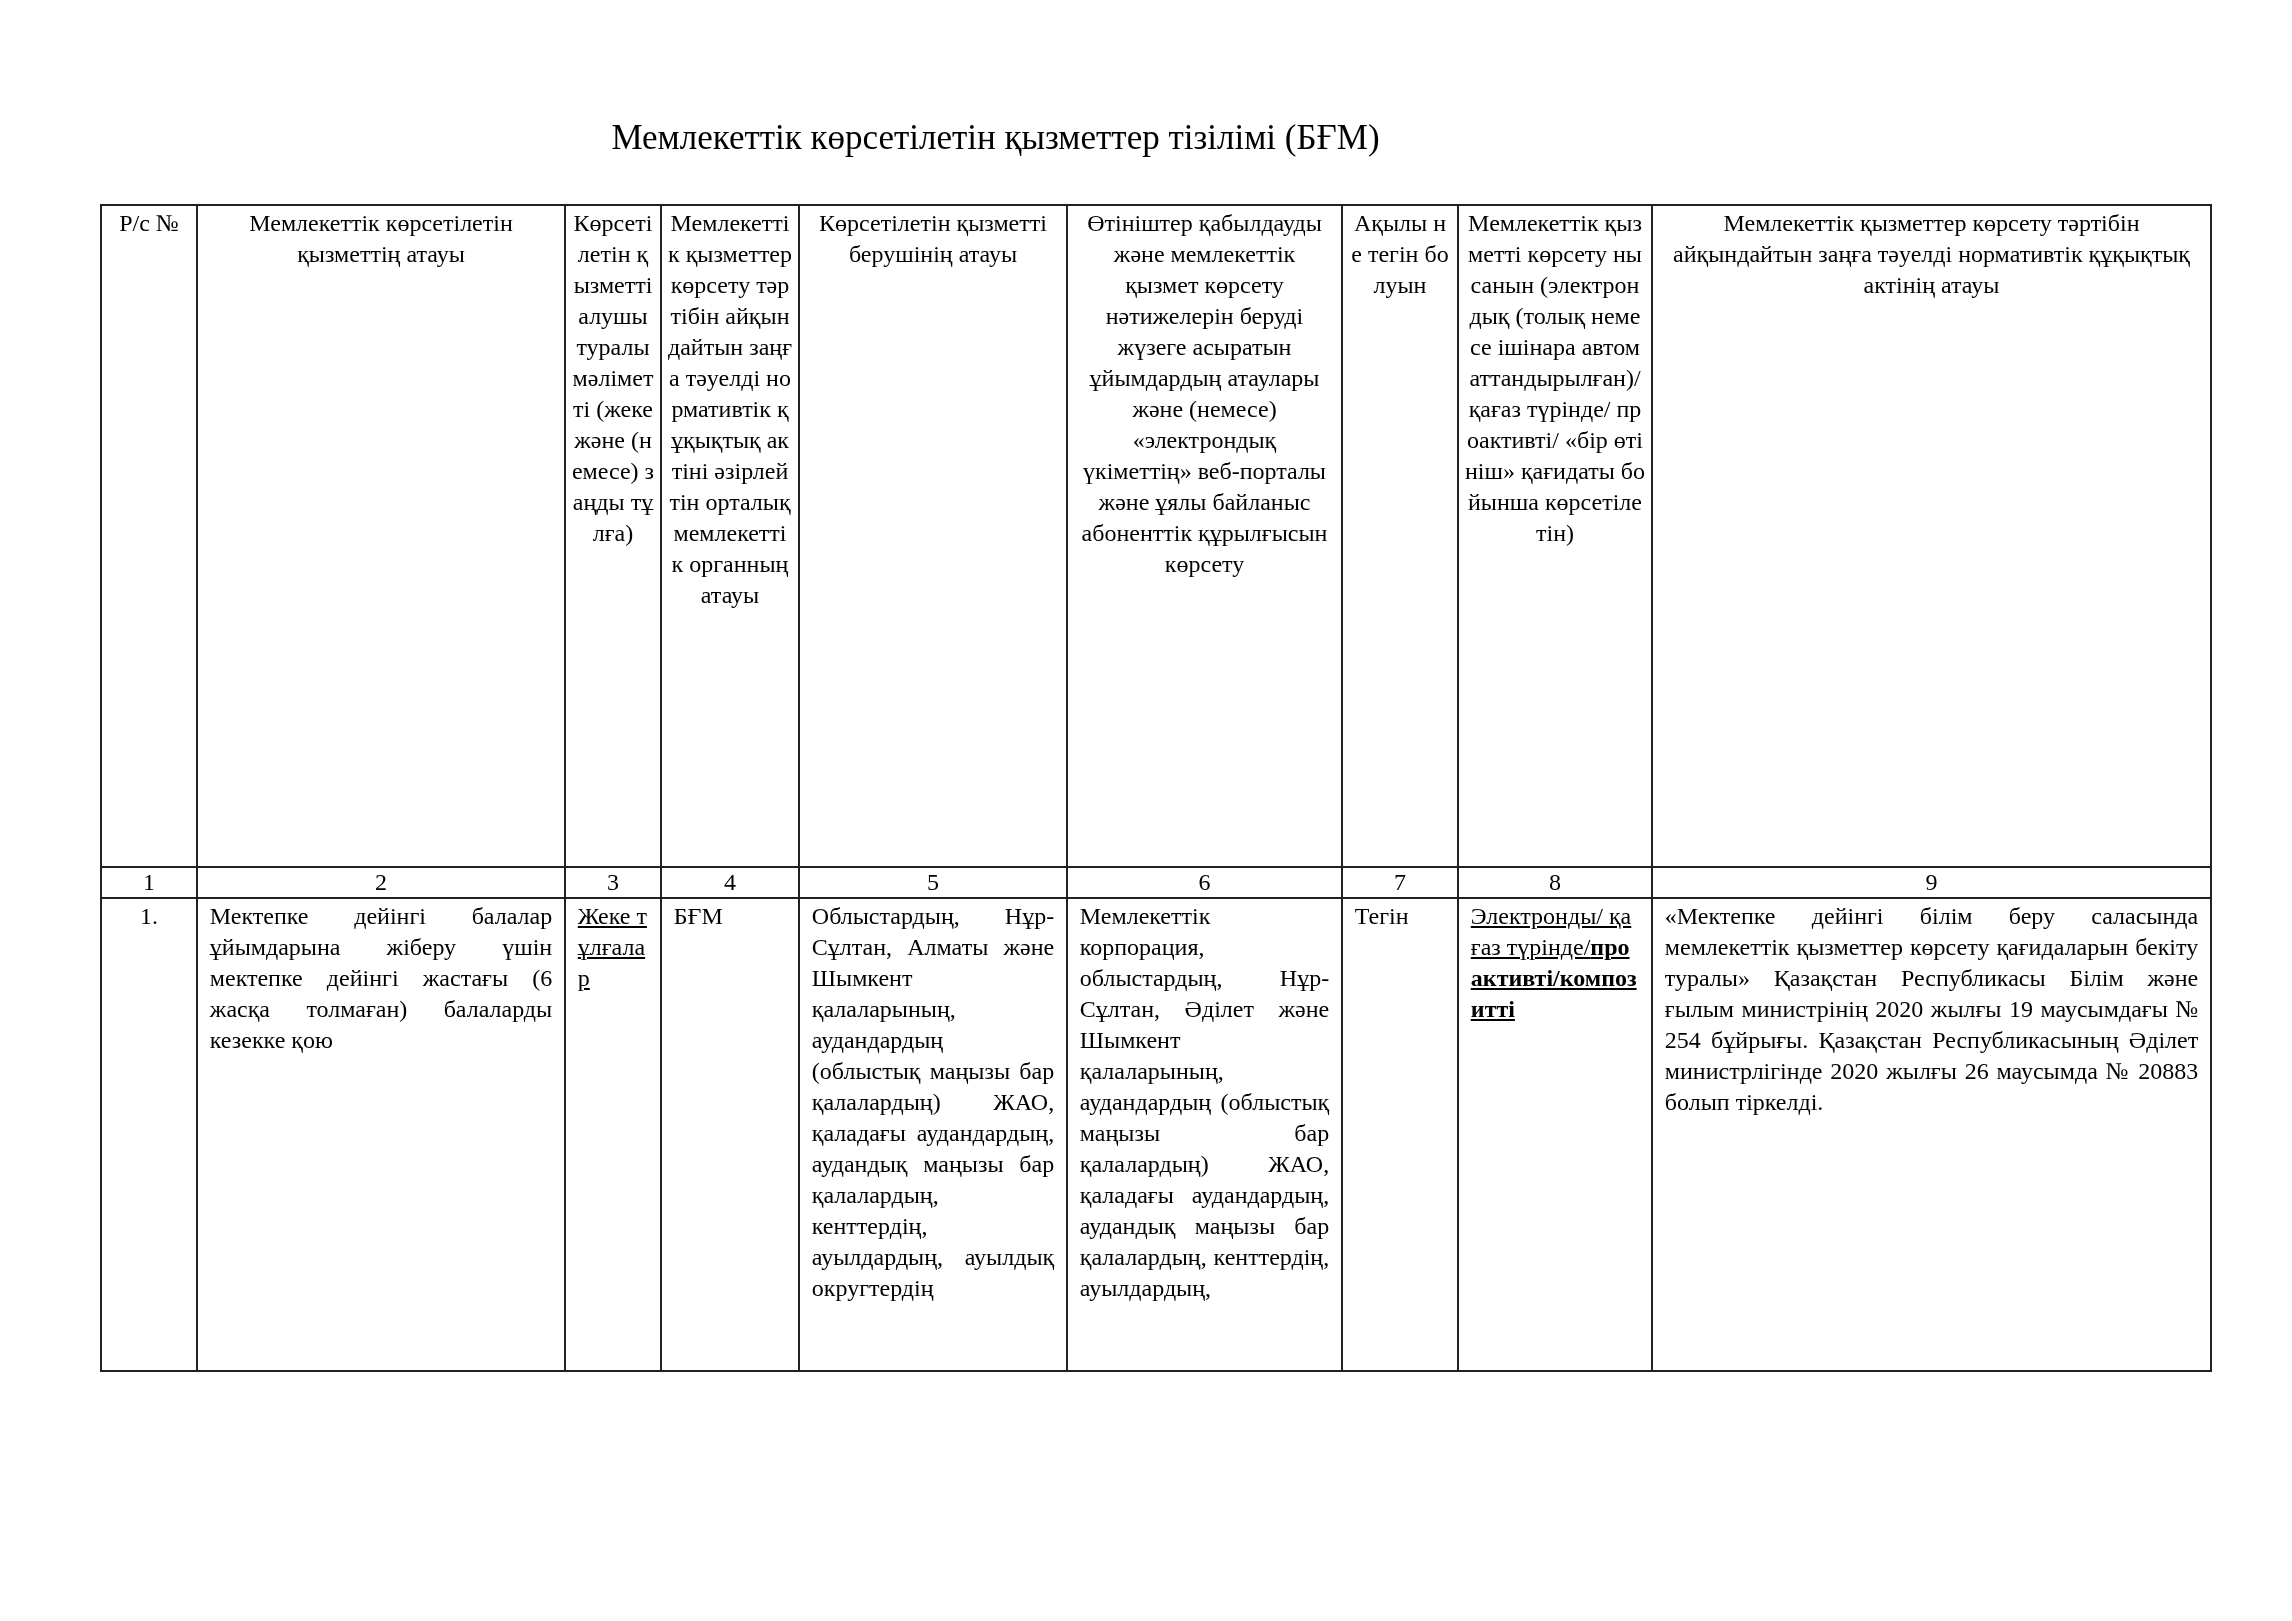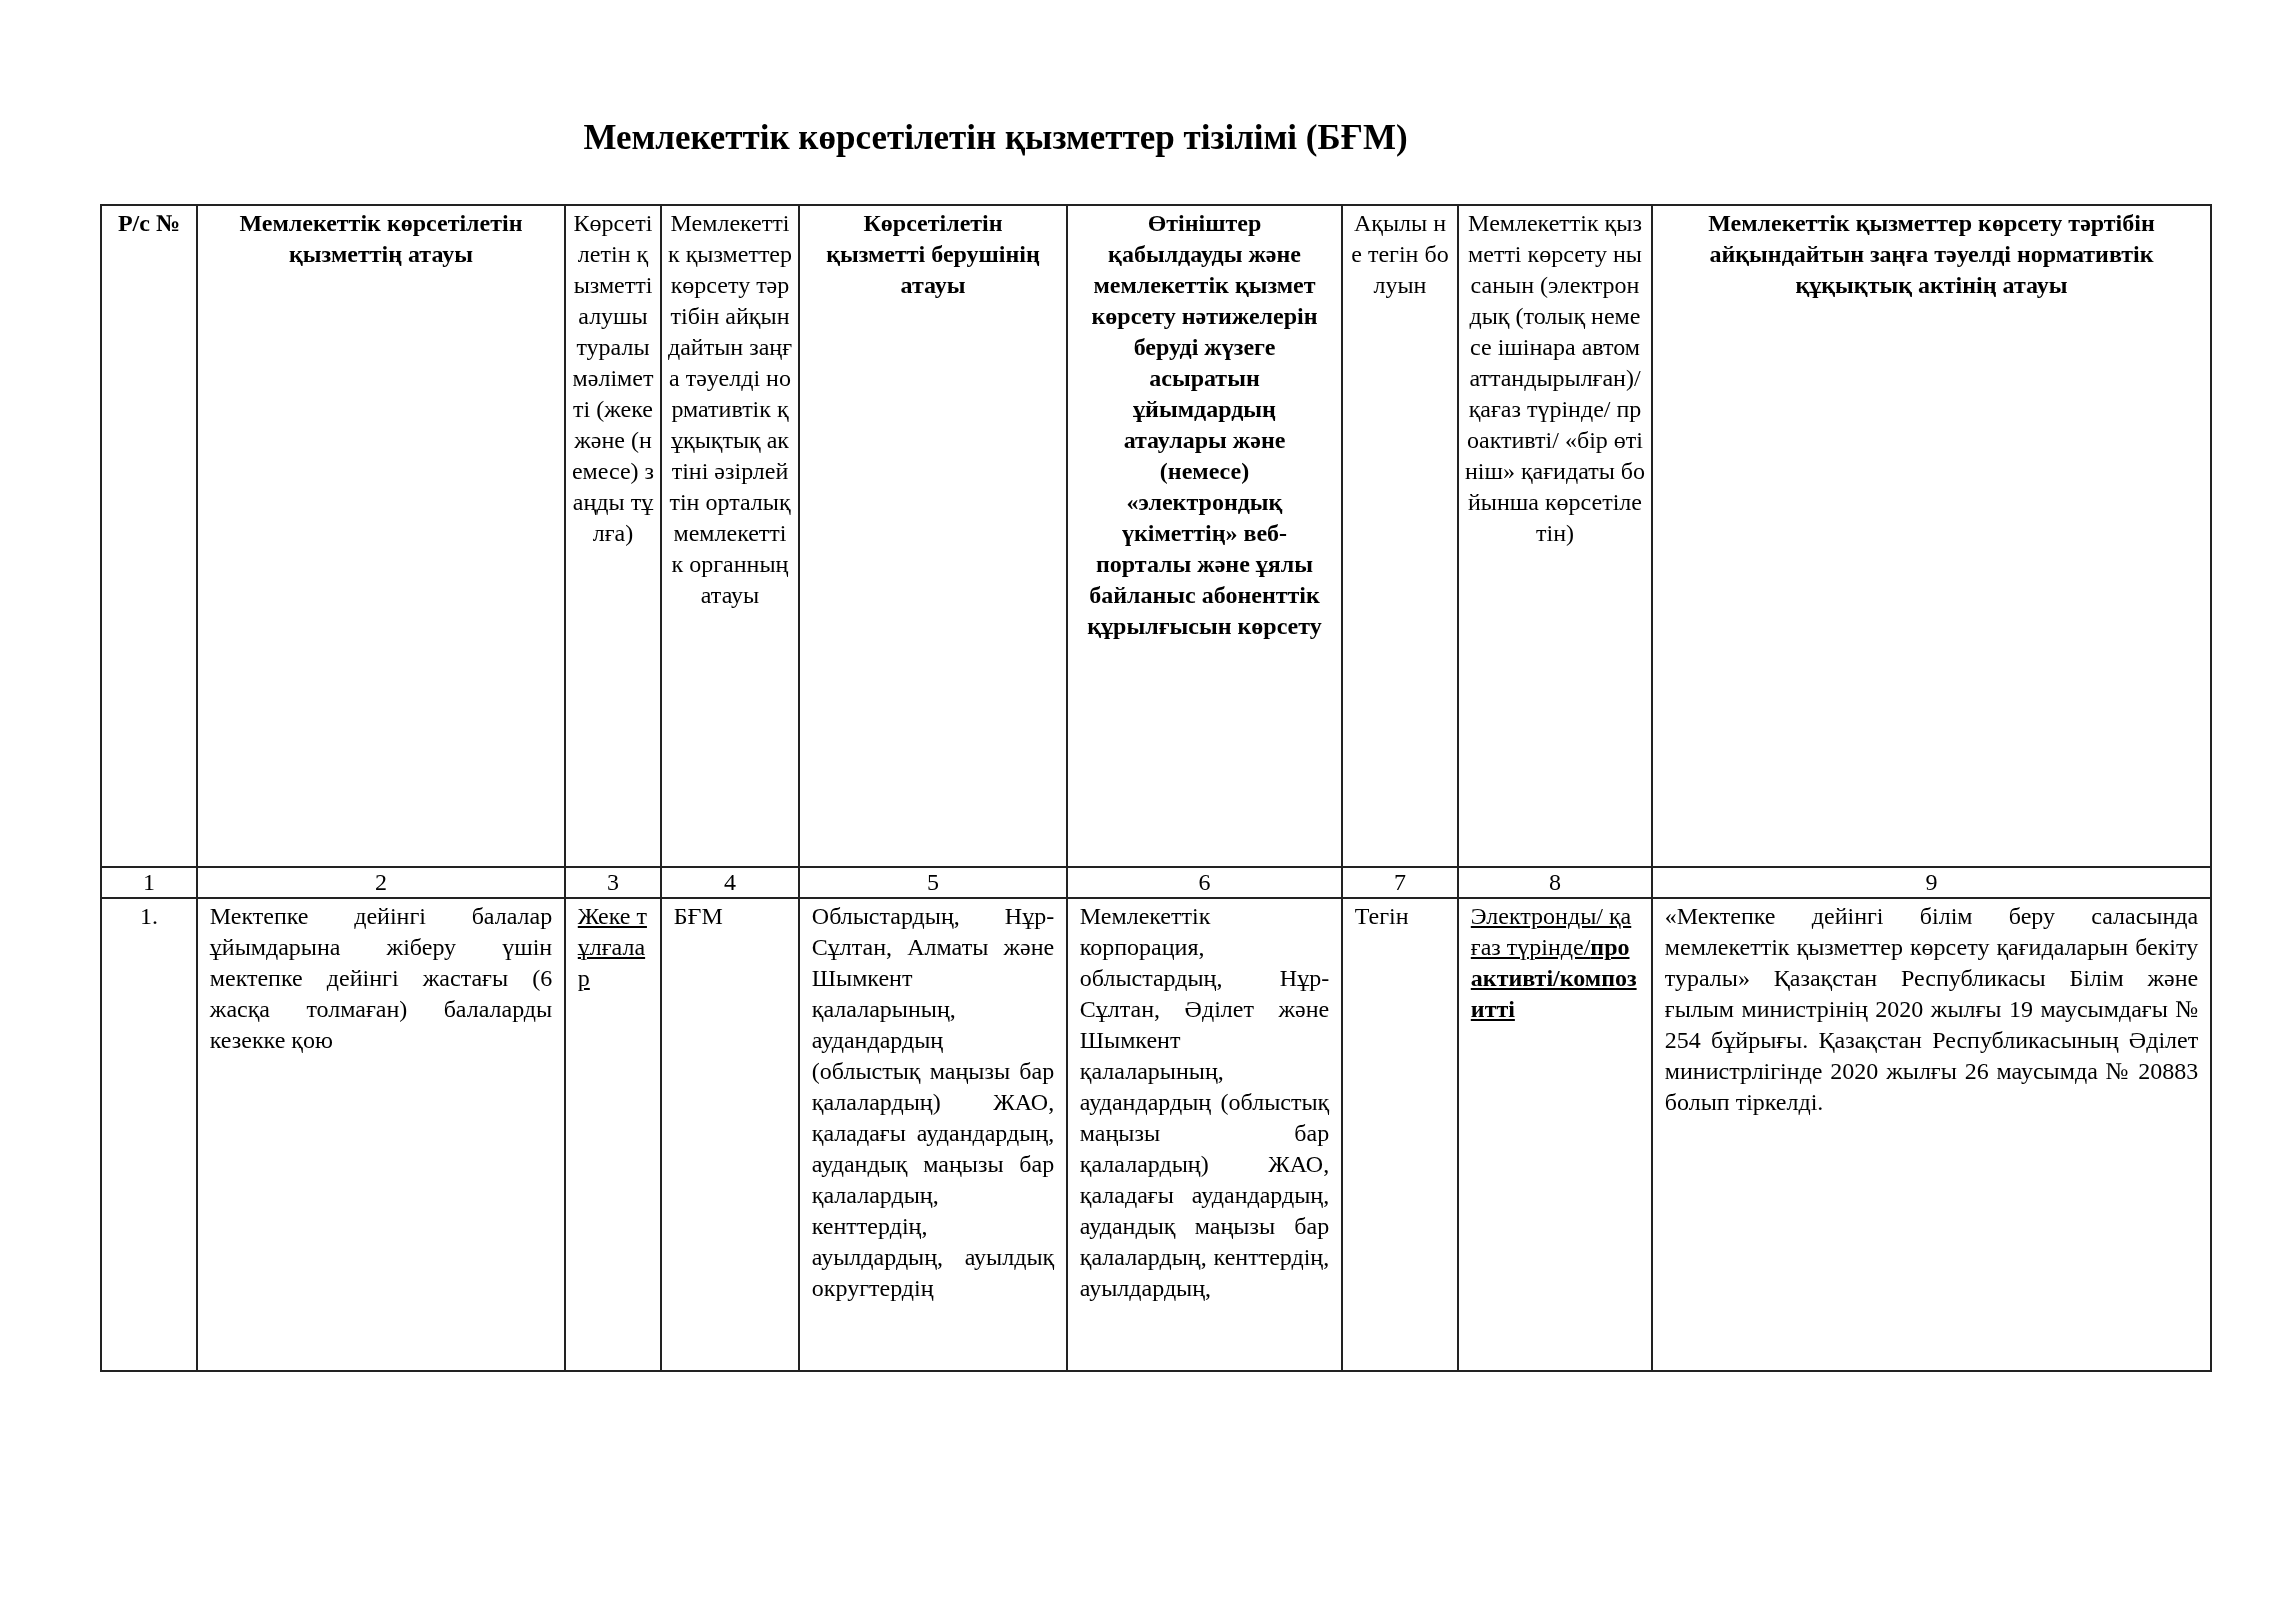--- a/index.html
+++ b/index.html
@@ -3,34 +3,34 @@
 <meta charset="utf-8">
 <style>
   html, body { margin: 0; padding: 0; background: #ffffff; }
   body {
     width: 2293px; height: 1621px; position: relative; overflow: hidden;
     font-family: "Liberation Serif", "DejaVu Serif", serif;
     color: #000000;
   }
   .doc-title {
     position: absolute; left: 0; width: 1991px; top: 114px;
-    text-align: center; font-weight: bold; font-size: 35px; line-height: 47px;
+    text-align: center; font-weight: normal; font-size: 35px; line-height: 47px;
     letter-spacing: 0px;
   }
   table.registry {
     position: absolute; left: 100px; top: 204px;
     width: 2109px; border-collapse: collapse; table-layout: fixed;
     font-size: 24px; line-height: 31px;
   }
   table.registry td, table.registry th {
     border: 2px solid #222222; vertical-align: top; padding: 0 11.8px;
     font-weight: normal; overflow: hidden;
   }
   tr.head-row th { text-align: center; height: 658px; padding-top: 2px; word-break: break-all; }
-  tr.head-row th.wide { word-break: normal; font-weight: bold; }
+  tr.head-row th.wide { word-break: normal; }
   tr.num-row td { text-align: center; height: 27.4px; padding-top: 0; padding-bottom: 0; line-height: 29px; }
   tr.data-row td { height: 469px; padding-top: 2px; }
   td.just { text-align: justify; text-align-last: left; border-radius: 9px; }
   td.center { text-align: center; }
   td.narrow { padding: 2px 7.8px 0 7.8px; word-break: break-all; text-decoration: underline; }
   b.bold-part { font-weight: bold; }
   col.c1 { width: 96px; }
   col.c2 { width: 368px; }
   col.c3 { width: 96px; }
   col.c4 { width: 138px; }

